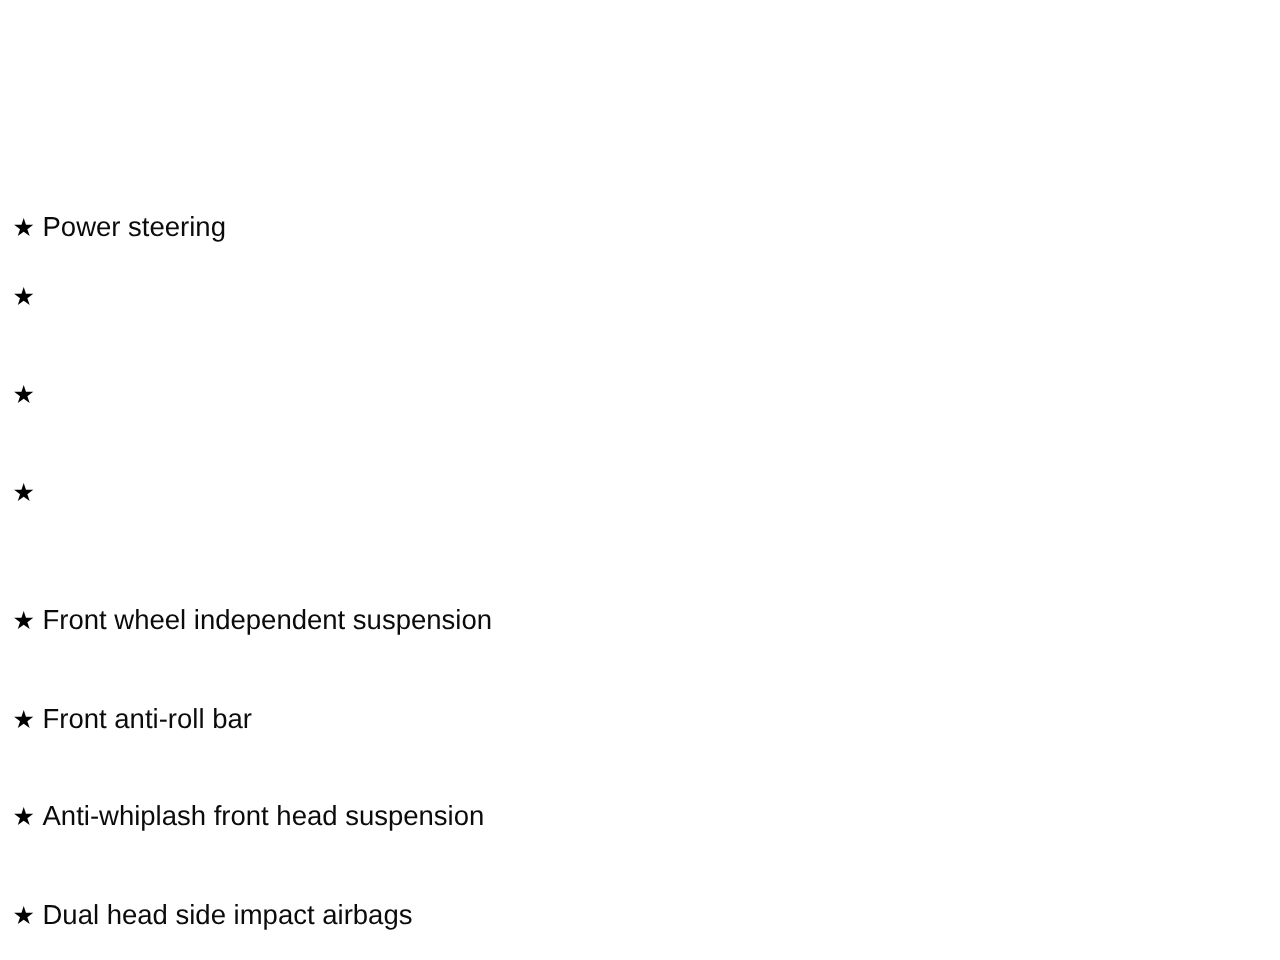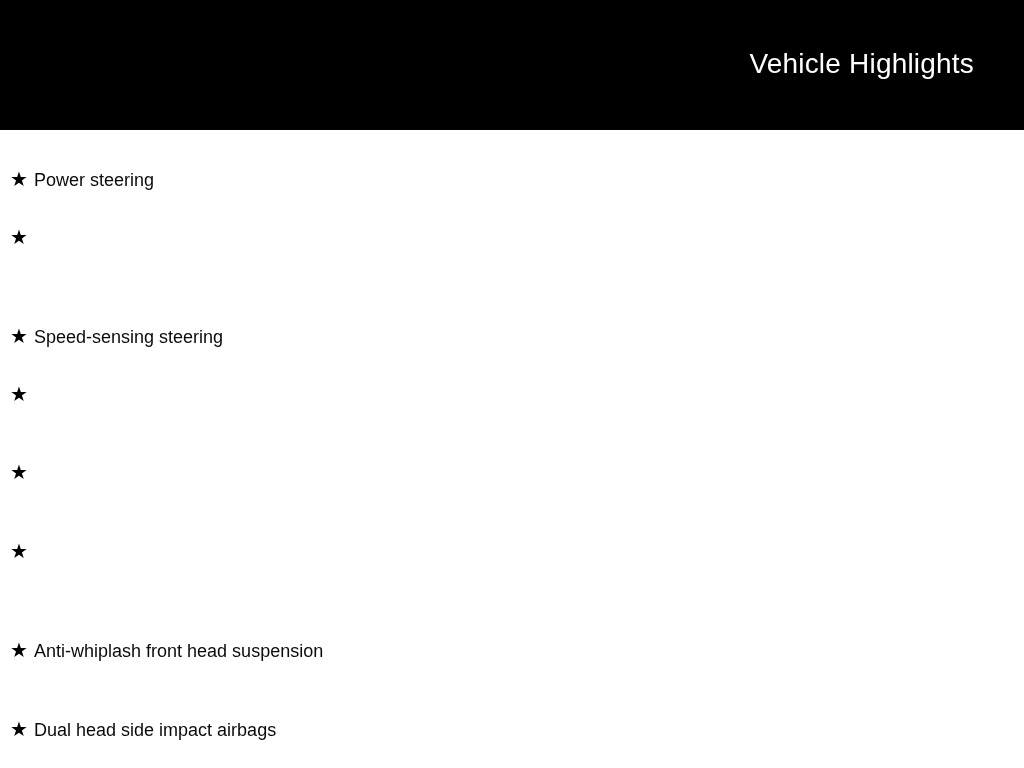--- a/index.html
+++ b/index.html
@@ -60,62 +60,60 @@
     width: 24px;
     min-width: 24px;
     color: #000000;
     font-size: 20px;
     line-height: 1;
     text-align: left;
     font-family: "DejaVu Sans", sans-serif;
   }
   .item-label {
     color: #0b0b0b;
-    font-size: 18px;
+    font-size: 22px;
     font-family: "Liberation Sans", sans-serif;
     line-height: 1;
     white-space: nowrap;
     margin-top: 23px;
   }
 </style>
 </head>
 <body>
 
 <div class="page">
 
-  <div class="header-bar">
-    <div class="header-title">Vehicle Highlights</div>
-  </div>
 
   <ul class="highlights-list">
 
     <li class="highlight-item">
       <span class="bullet-star">★</span>
       <span class="item-label">Power steering</span>
     </li>
 
     <li class="highlight-item">
       <span class="bullet-star">★</span>
     </li>
 
     <li class="highlight-item">
       <span class="bullet-star">★</span>
-      <span class="item-label">Speed-sensing steering</span>
     </li>
 
     <li class="highlight-item">
       <span class="bullet-star">★</span>
     </li>
 
     <li class="highlight-item">
       <span class="bullet-star">★</span>
+      <span class="item-label">Front wheel independent suspension</span>
     </li>
 
     <li class="highlight-item">
       <span class="bullet-star">★</span>
+      <span class="item-label">Front anti-roll bar</span>
     </li>
 
     <li class="highlight-item">
       <span class="bullet-star">★</span>
       <span class="item-label">Anti-whiplash front head suspension</span>
     </li>
 
     <li class="highlight-item">
       <span class="bullet-star">★</span>
       <span class="item-label">Dual head side impact airbags</span>

